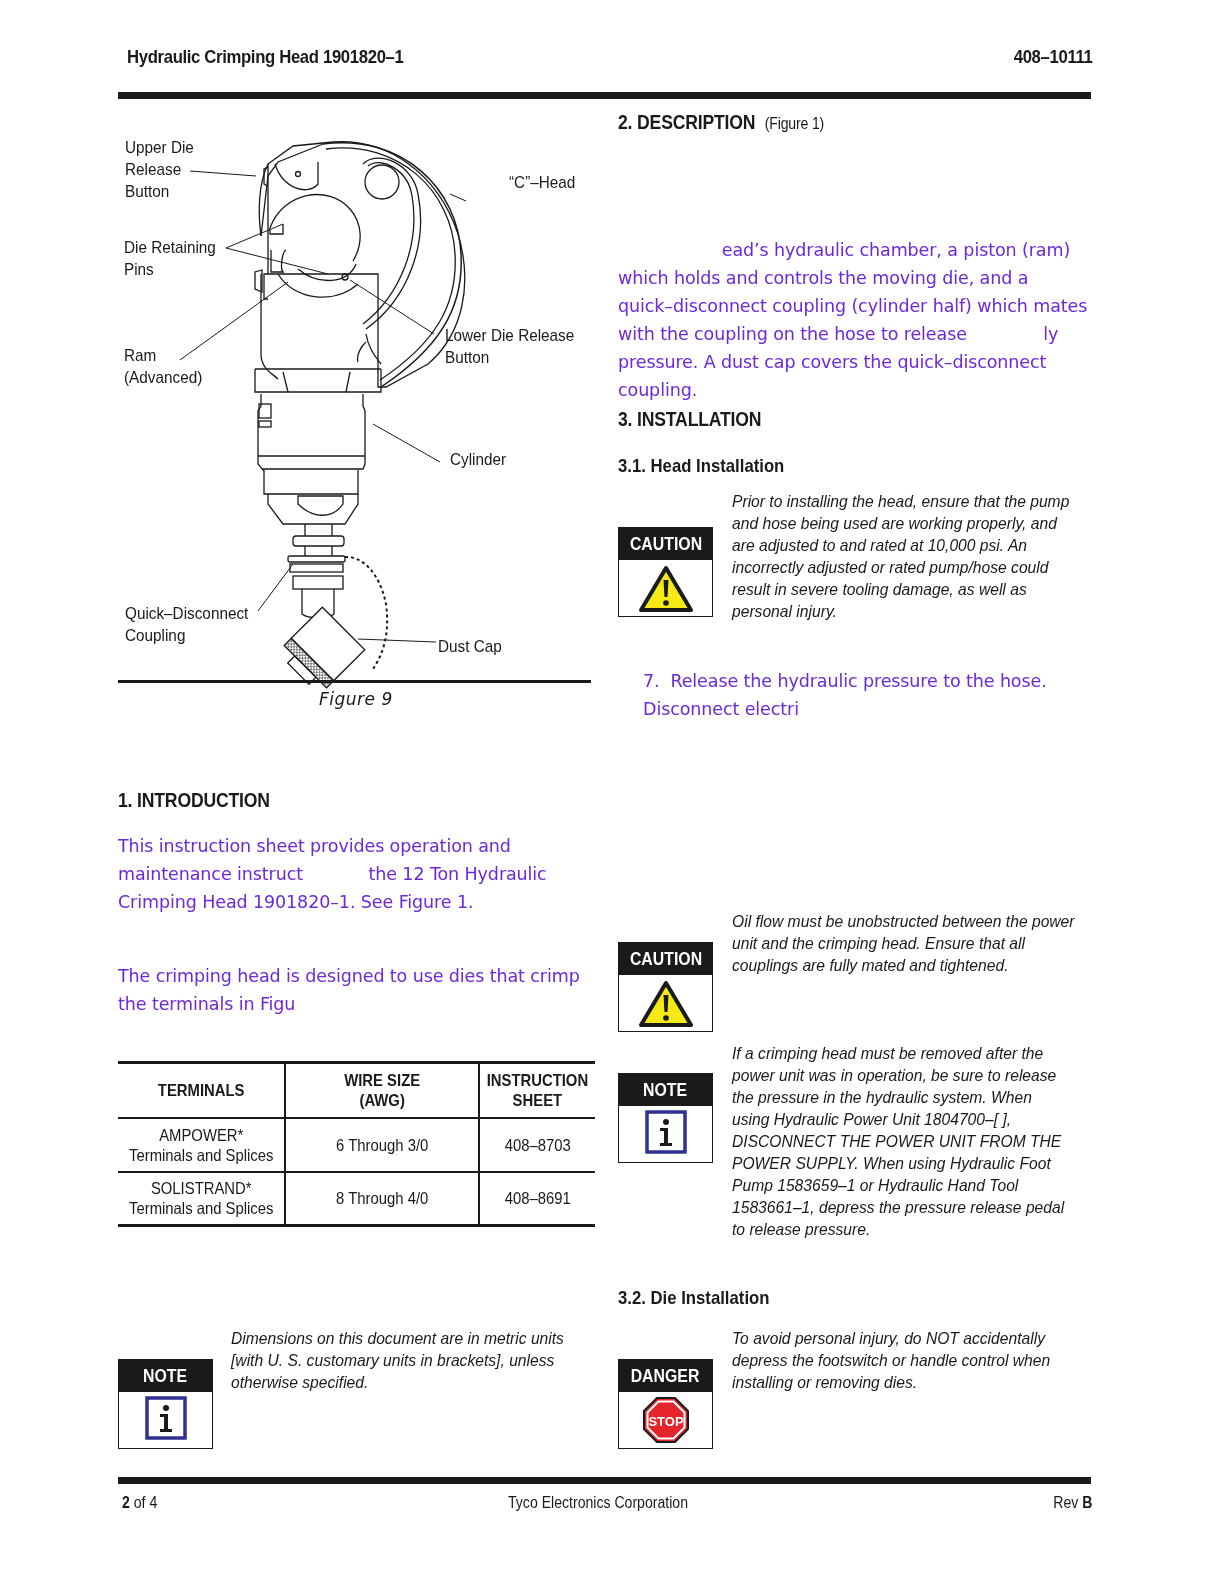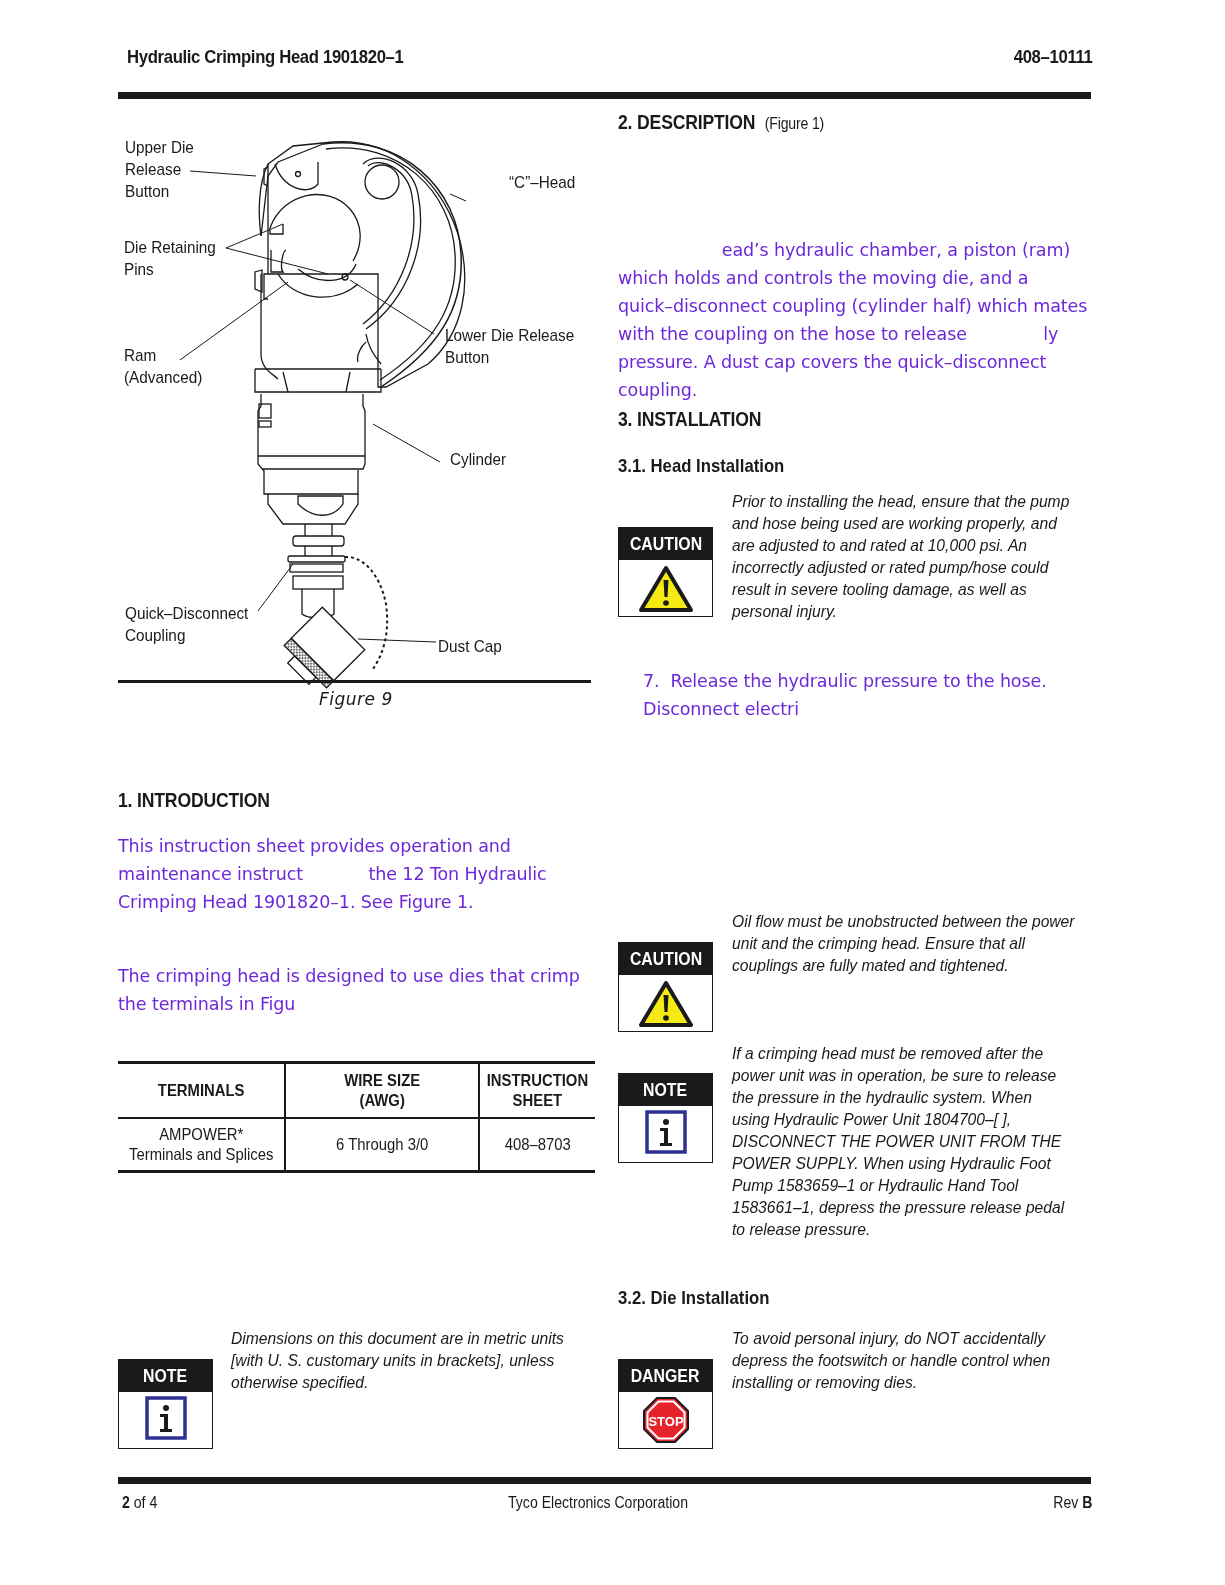--- a/index.html
+++ b/index.html
@@ -174,20 +174,25 @@
       <th style="white-space:pre;"><span class="cond">INSTRUCTION
 SHEET</span></th>
     </tr>
   </thead>
   <tbody>
     <tr>
       <td><span class="cond"><span>AMPOWER*</span><br><span>Terminals and Splices</span></span></td>
       <td><span class="cond">6 Through 3/0</span></td>
       <td><span class="cond">408–8703</span></td>
     </tr>
+    <tr>
+      <td><span class="cond"><span>SOLISTRAND*</span><br><span>Terminals and Splices</span></span></td>
+      <td><span class="cond">8 Through 4/0</span></td>
+      <td><span class="cond">408–8691</span></td>
+    </tr>
   </tbody>
 </table>
 
 <div class="alert" style="left:118px; top:1326px;">
   <div class="alert-box">
     <div class="alert-label"><span>NOTE</span></div>
     <div class="alert-icon">
       <svg width="42" height="44" viewBox="0 0 42 44">
           <rect x="2" y="2" width="38" height="40" fill="#fff" stroke="#2e3192" stroke-width="3.5"></rect>
           <circle cx="21" cy="12" r="3" fill="#1a1a1a"></circle>

